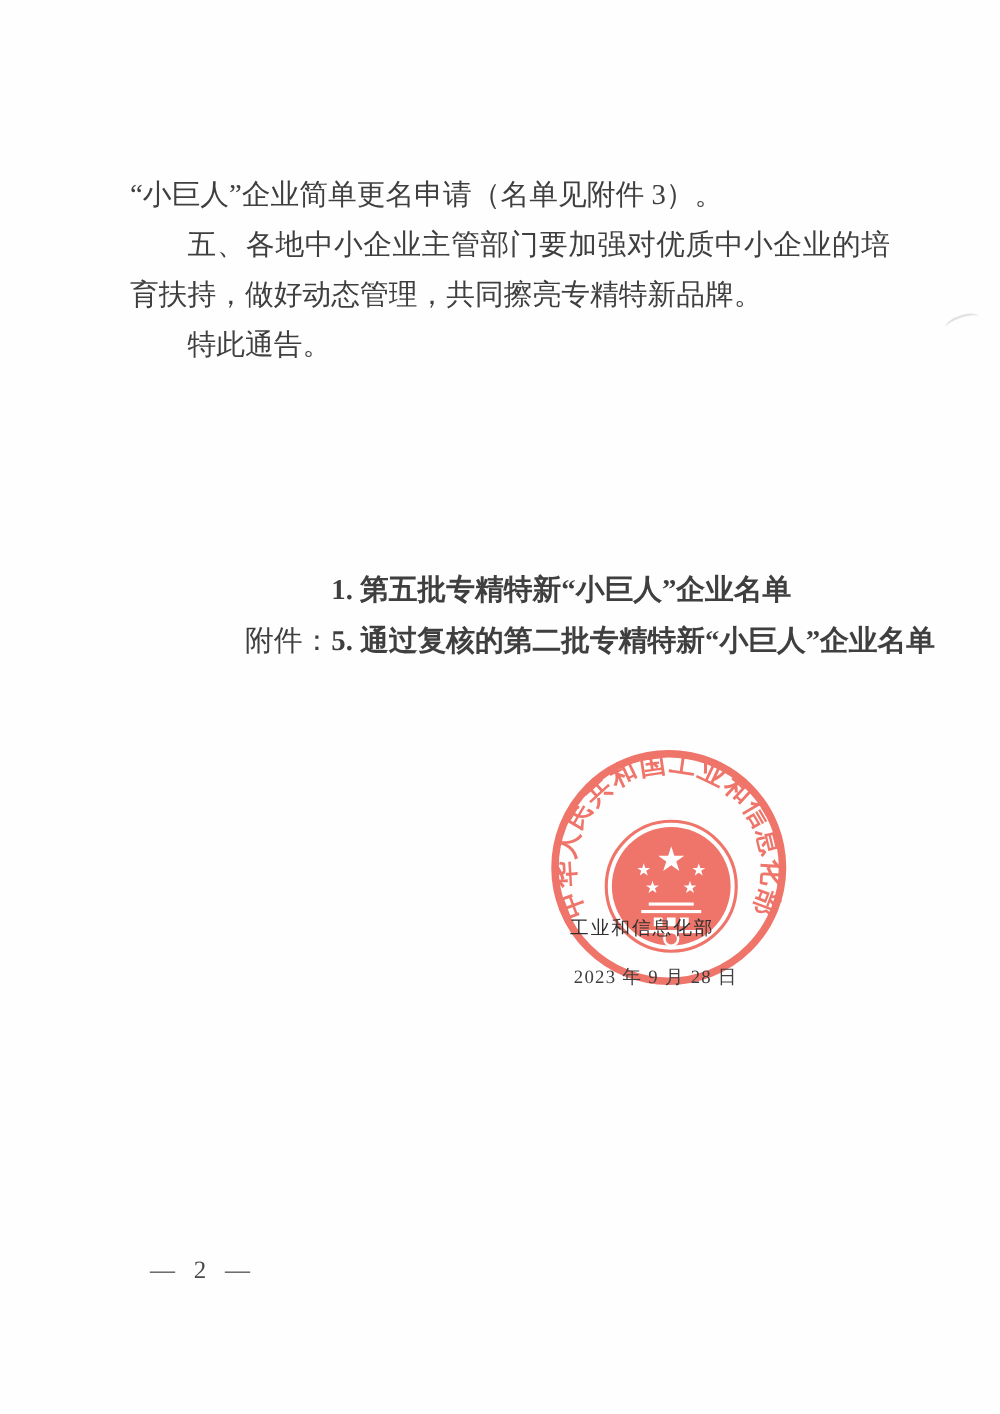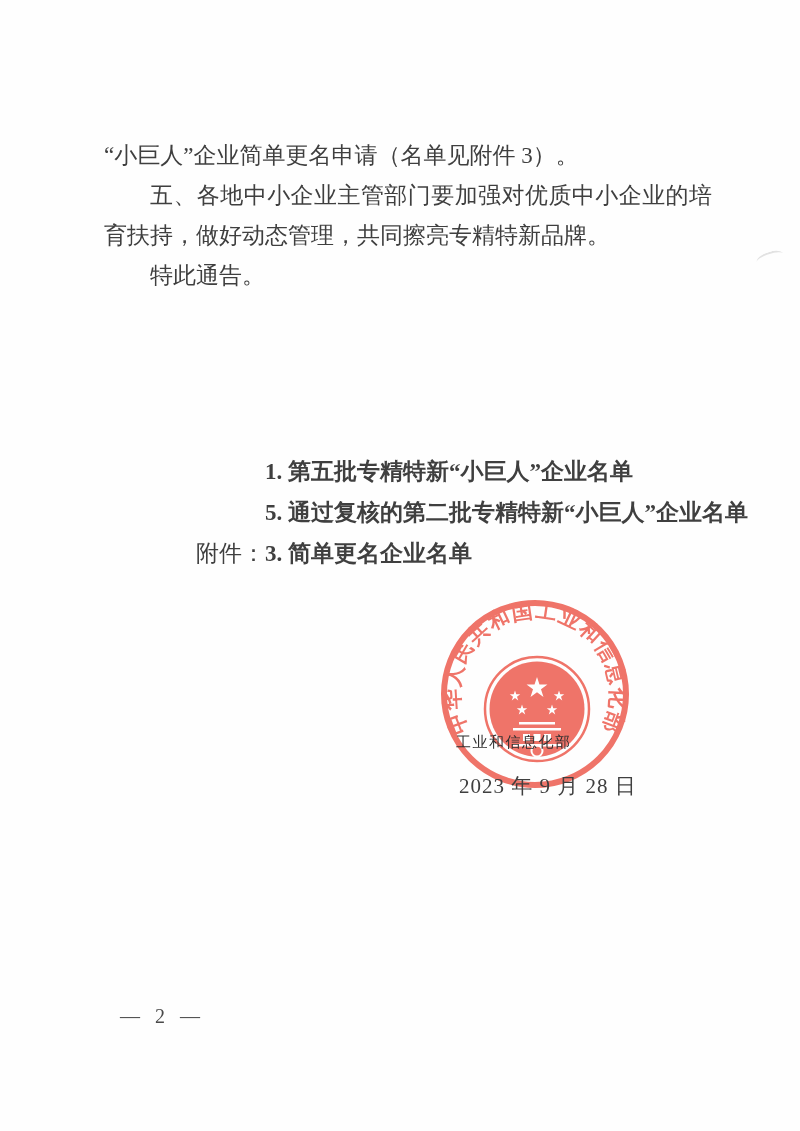--- a/index.html
+++ b/index.html
@@ -71,21 +71,21 @@
     top: 733px;
     font-size: 15px;
     letter-spacing: 1.5px;
     color: #2f2f2f;
     white-space: nowrap;
   }
   .sign-date {
     position: absolute;
     left: 459px;
     top: 772px;
-    font-size: 21px;
+    font-size: 15px;
     letter-spacing: 1px;
     color: var(--ink);
     white-space: nowrap;
   }
   
   .page-number {
     position: absolute;
     left: 120px;
     top: 1005px;
     font-size: 20px;
@@ -114,21 +114,20 @@
     <p class="para no-indent">“小巨人”企业简单更名申请（名单见附件 3）。</p>
     <p class="para">五、各地中小企业主管部门要加强对优质中小企业的培育扶持，做好动态管理，共同擦亮专精特新品牌。</p>
     <p class="para">特此通告。</p>
   </div>
 
   <div class="attachments">
     <span class="att-label">附件：</span>
     <div class="att-items">
       <div class="att-item">1. 第五批专精特新“小巨人”企业名单</div>
       <div class="att-item">5. 通过复核的第二批专精特新“小巨人”企业名单</div>
-      <div class="att-item">3. 简单更名企业名单</div>
     </div>
   </div>
 
   <svg class="seal" viewBox="0 0 204 204" xmlns="http://www.w3.org/2000/svg">
     <defs>
       <path id="star" d="M0,-1 L0.225,-0.309 L0.951,-0.309 L0.363,0.118 L0.588,0.809 L0,0.382 L-0.588,0.809 L-0.363,0.118 L-0.951,-0.309 L-0.225,-0.309 Z"></path>
       <path id="sealArc" d="M 34.9 137.6 A 76 76 0 1 1 169.1 137.6" fill="none"></path>
     </defs>
 
     <circle cx="102" cy="102" r="91" fill="none" stroke="#ee6a5e" stroke-width="6"></circle>

